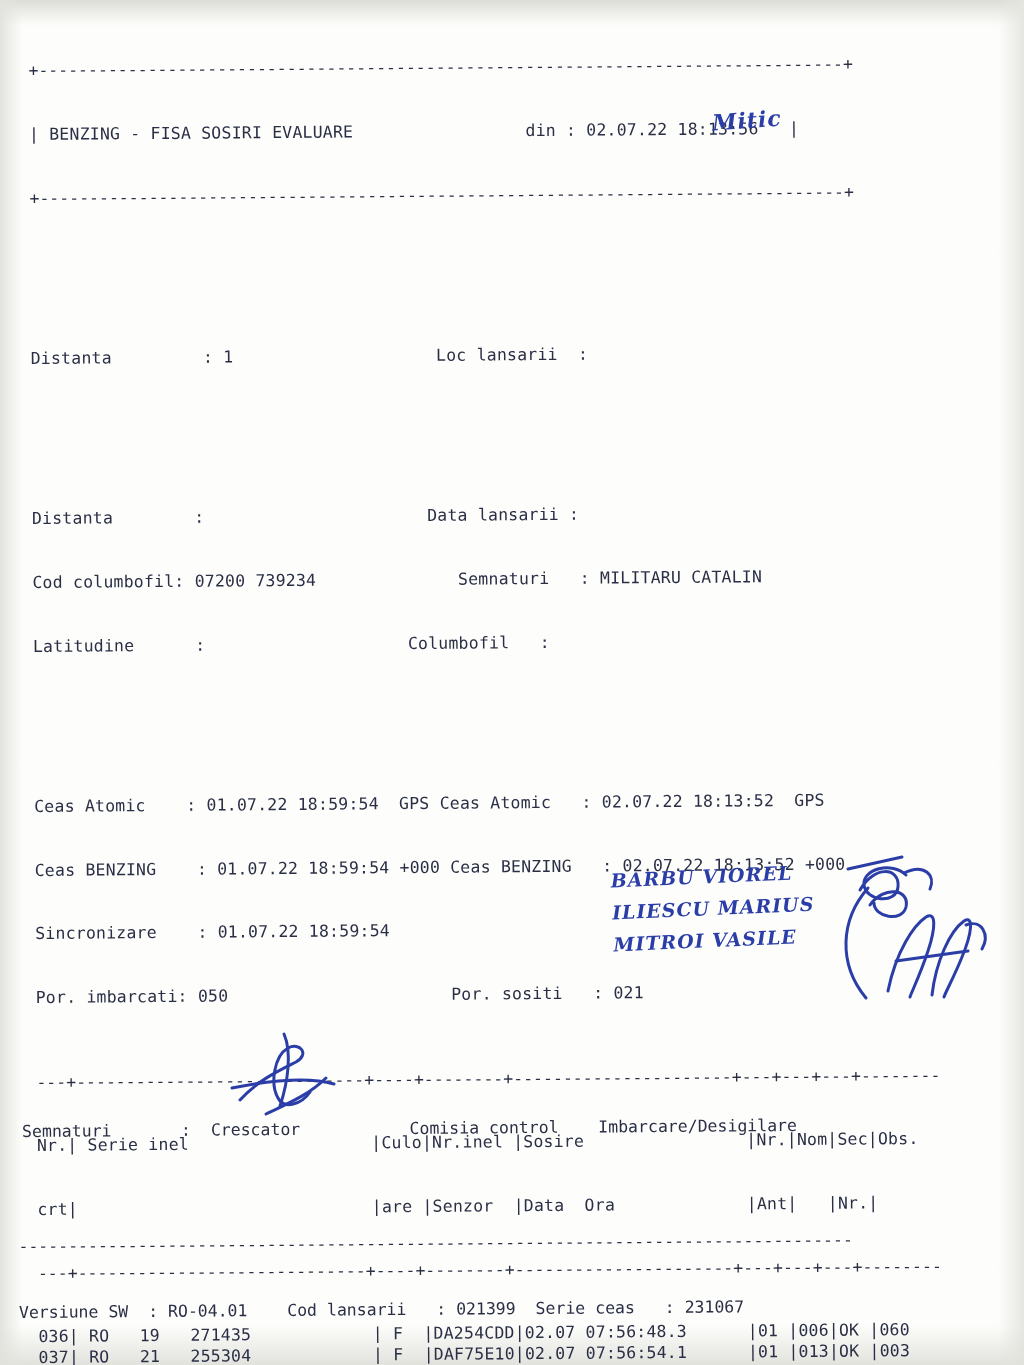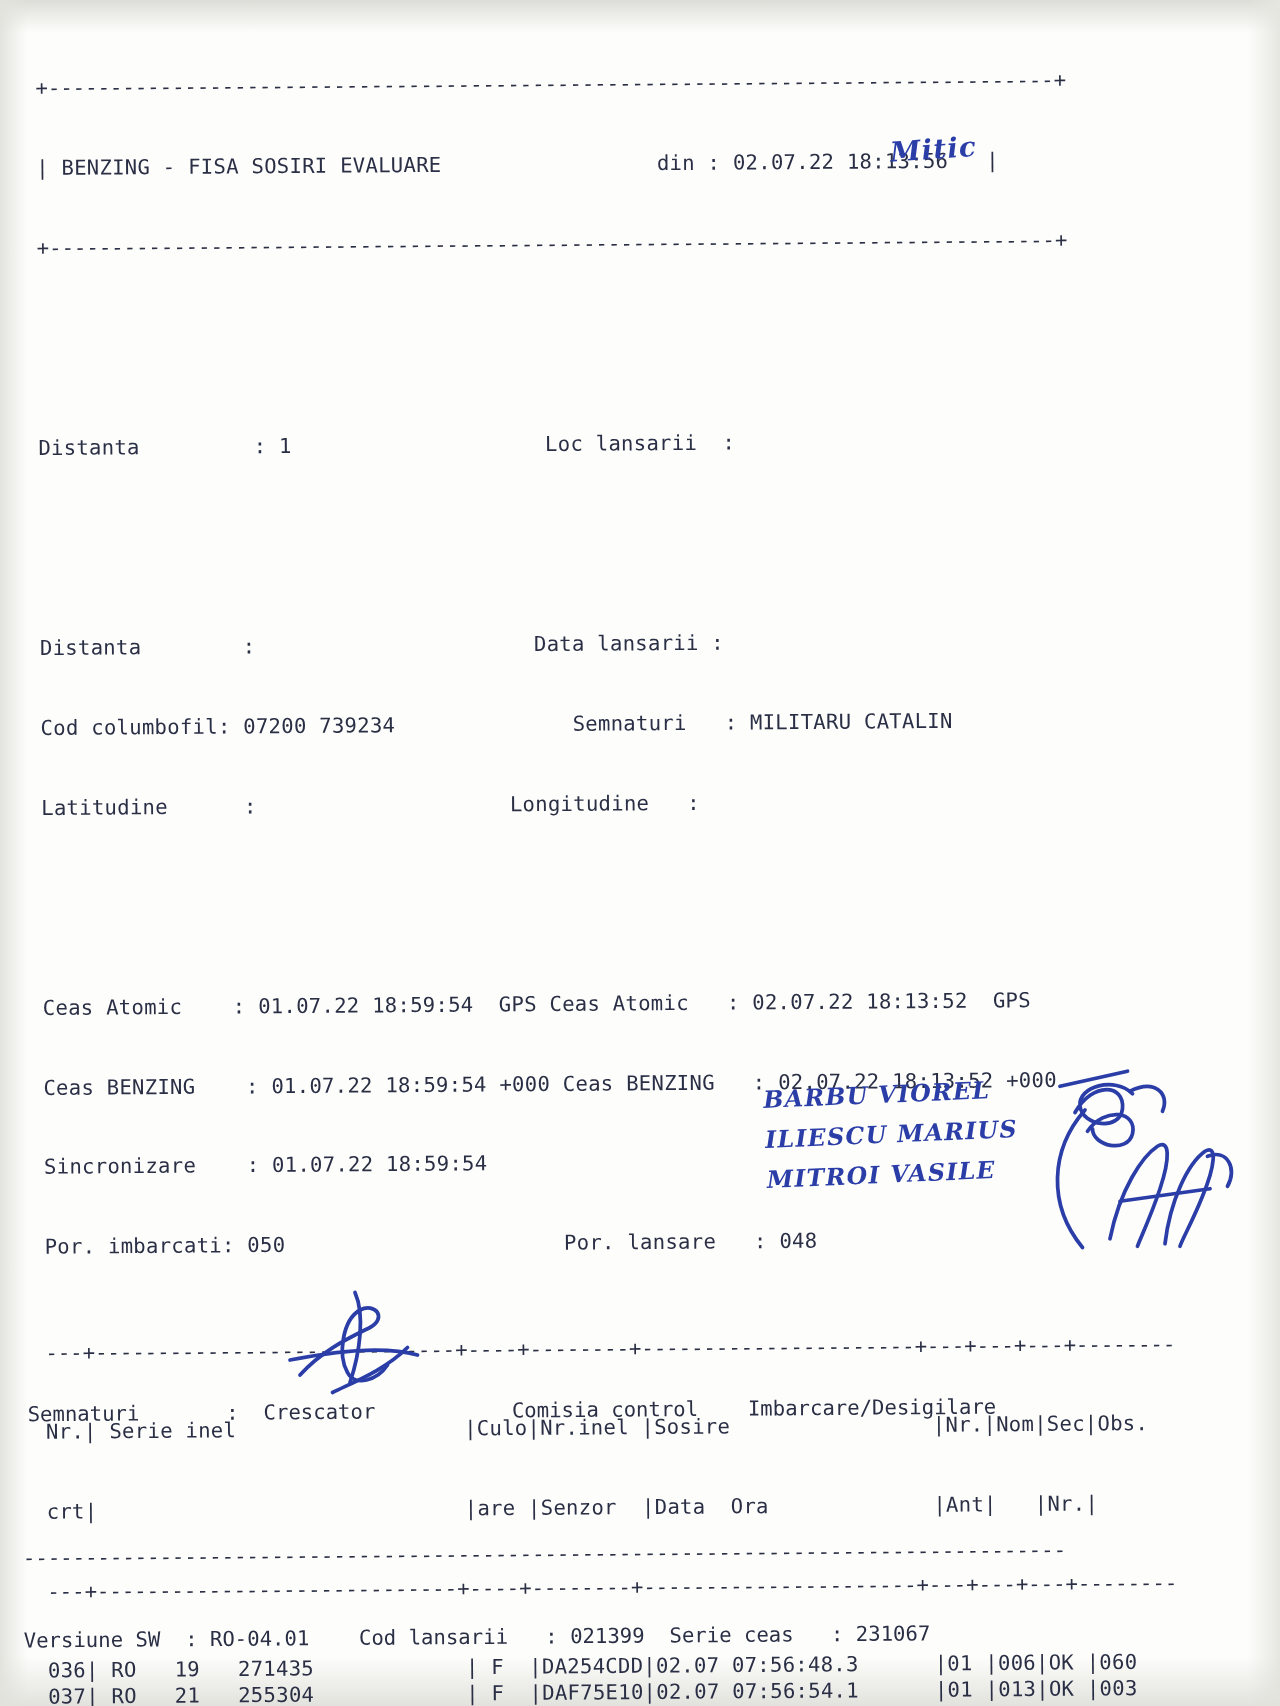--- a/index.html
+++ b/index.html
@@ -128,28 +128,28 @@
     <div class="mono-block rule">+---------------------------------------------------------------------------------+</div>
 
     <div class="gap-s"></div>
 
     <div class="mono-block"><span>Distanta</span><span>         </span><span>: 1</span><span>                    </span><span>Loc lansarii</span><span>  </span><span>:</span></div>
 
     <div class="gap-s"></div>
 
     <div class="mono-block"><span>Distanta</span><span>        </span><span>:</span><span>                      </span><span>Data lansarii :</span></div>
     <div class="mono-block"><span>Cod columbofil:</span><span> </span><span>07200 739234</span><span>              </span><span>Semnaturi</span><span>   </span><span>: MILITARU CATALIN</span></div>
-    <div class="mono-block"><span>Latitudine</span><span>      </span><span>:</span><span>                    </span><span>Longitudine</span><span>   </span><span>:</span></div>
+    <div class="mono-block"><span>Latitudine</span><span>      </span><span>:</span><span>                    </span><span>Columbofil</span><span>   </span><span>:</span></div>
 
     <div class="gap-s"></div>
 
     <div class="mono-block"><span>Ceas Atomic</span><span>    </span><span>: 01.07.22 18:59:54</span><span>  </span><span>GPS</span><span> </span><span>Ceas Atomic</span><span>   </span><span>: 02.07.22 18:13:52</span><span>  </span><span>GPS</span></div>
     <div class="mono-block"><span>Ceas BENZING</span><span>    </span><span>: 01.07.22 18:59:54 +000</span><span> </span><span>Ceas BENZING</span><span>   </span><span>: 02.07.22 18:13:52 +000</span></div>
     <div class="mono-block"><span>Sincronizare</span><span>    </span><span>: 01.07.22 18:59:54</span></div>
-    <div class="mono-block"><span>Por. imbarcati:</span><span> </span><span>050</span><span>                      </span><span>Por. lansare</span><span>   </span><span>: 048</span></div>
+    <div class="mono-block"><span>Por. imbarcati:</span><span> </span><span>050</span><span>                      </span><span>Por. sositi</span><span>   </span><span>: 021</span></div>
 
     <div class="mono-block rule">---+-----------------------------+----+--------+----------------------+---+---+---+--------</div>
     <div class="mono-block">Nr.| Serie inel                  |Culo|Nr.inel |Sosire                |Nr.|Nom|Sec|Obs.</div>
     <div class="mono-block">crt|                             |are |Senzor  |Data  Ora             |Ant|   |Nr.|</div>
     <div class="mono-block rule">---+-----------------------------+----+--------+----------------------+---+---+---+--------</div>
     <div class="mono-block" id="table-rows"><div class="mono-block">036| RO   19   271435            | F  |DA254CDD|02.07 07:56:48.3      |01 |006|OK |060     </div><div class="mono-block">037| RO   21   255304            | F  |DAF75E10|02.07 07:56:54.1      |01 |013|OK |003     </div><div class="mono-block">038| RO   21   255306            | M  |DA00B4FE|02.07 07:59:18.7      |01 |041|OK |004     </div></div>
     
   </div>
 
   <div class="hand hand-loc">Mitic</div>

